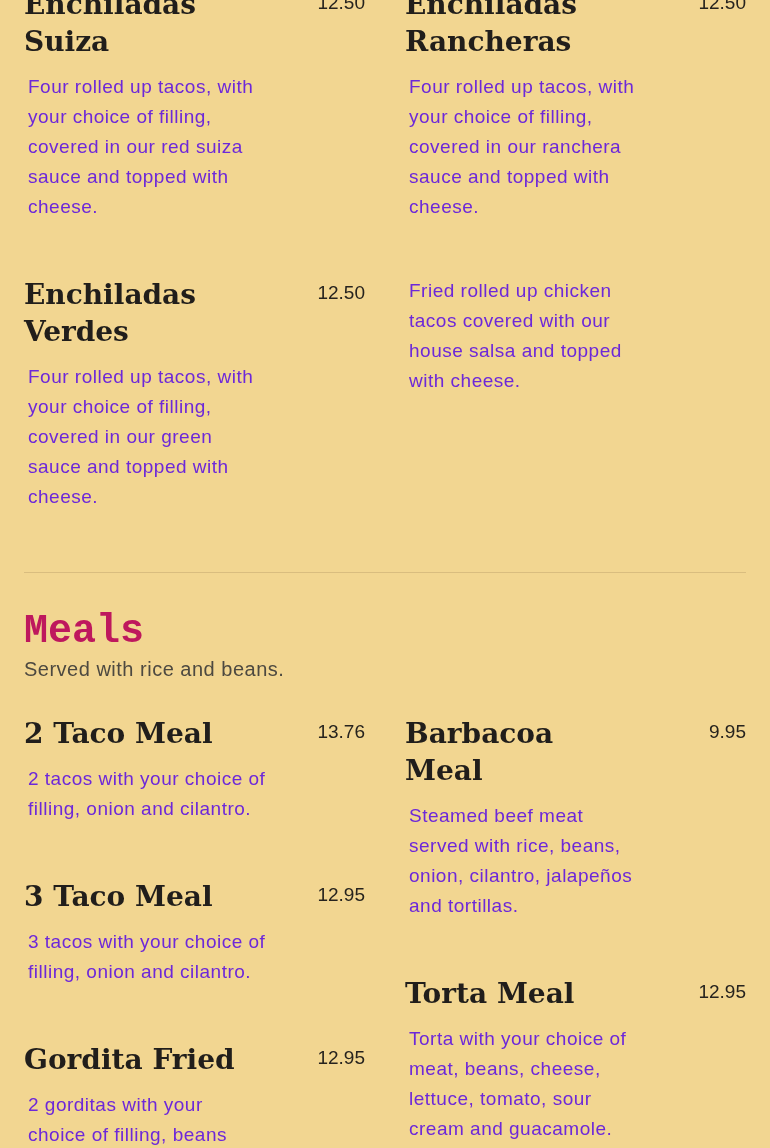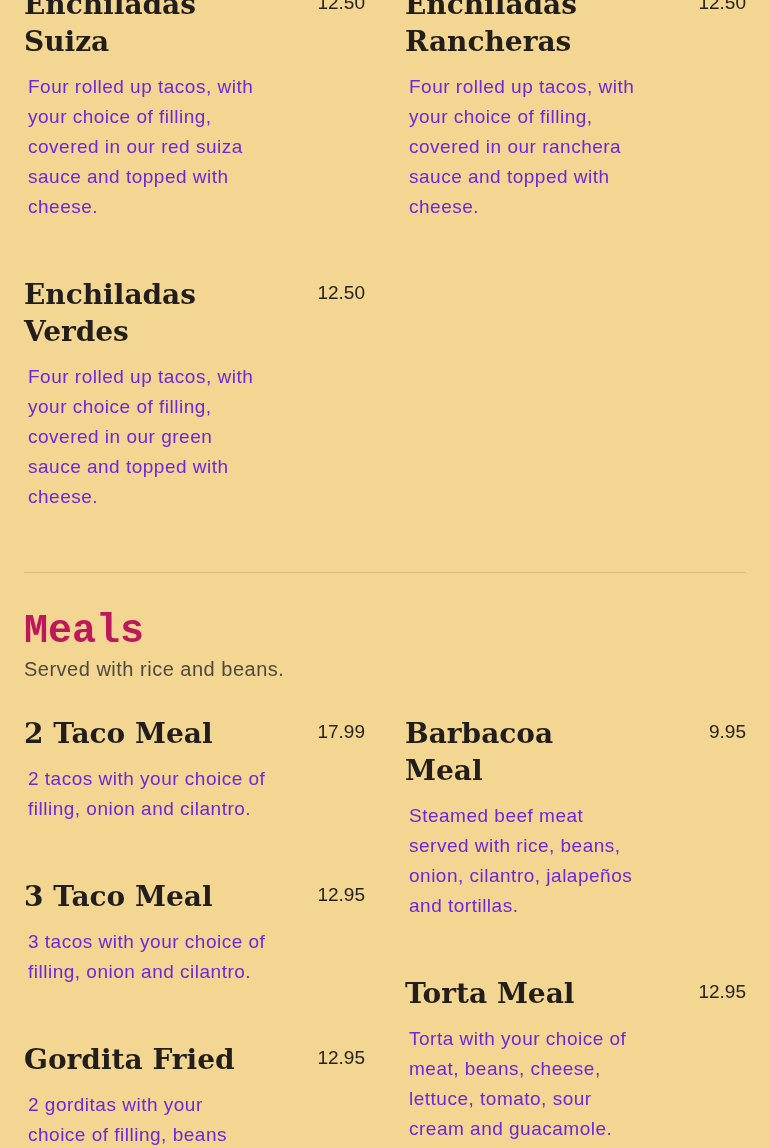--- a/index.html
+++ b/index.html
@@ -125,39 +125,43 @@
             <span class="item-price">12.50</span>
           </header>
           <p class="item-desc">Four rolled up tacos, with
 your choice of filling,
 covered in our ranchera
 sauce and topped with
 cheese.</p>
         </article>
 
         <article class="item">
+          <p class="item-desc">Fried rolled up chicken
+tacos covered with our
+house salsa and topped
+with cheese.</p>
         </article>
 
       </div>
     </div>
   </section>
 
   <hr class="divider">
 
   <section class="menu-section">
     <h2 class="section-title">Meals</h2>
     <p class="section-subtitle">Served with rice and beans.</p>
 
     <div class="cols">
       <div class="col">
 
         <article class="item">
           <header class="item-head">
             <h3 class="item-name">2 Taco Meal</h3>
-            <span class="item-price">17.99</span>
+            <span class="item-price">13.76</span>
           </header>
           <p class="item-desc">2 tacos with your choice of
 filling, onion and cilantro.</p>
         </article>
 
         <article class="item">
           <header class="item-head">
             <h3 class="item-name">3 Taco Meal</h3>
             <span class="item-price">12.95</span>
           </header>

